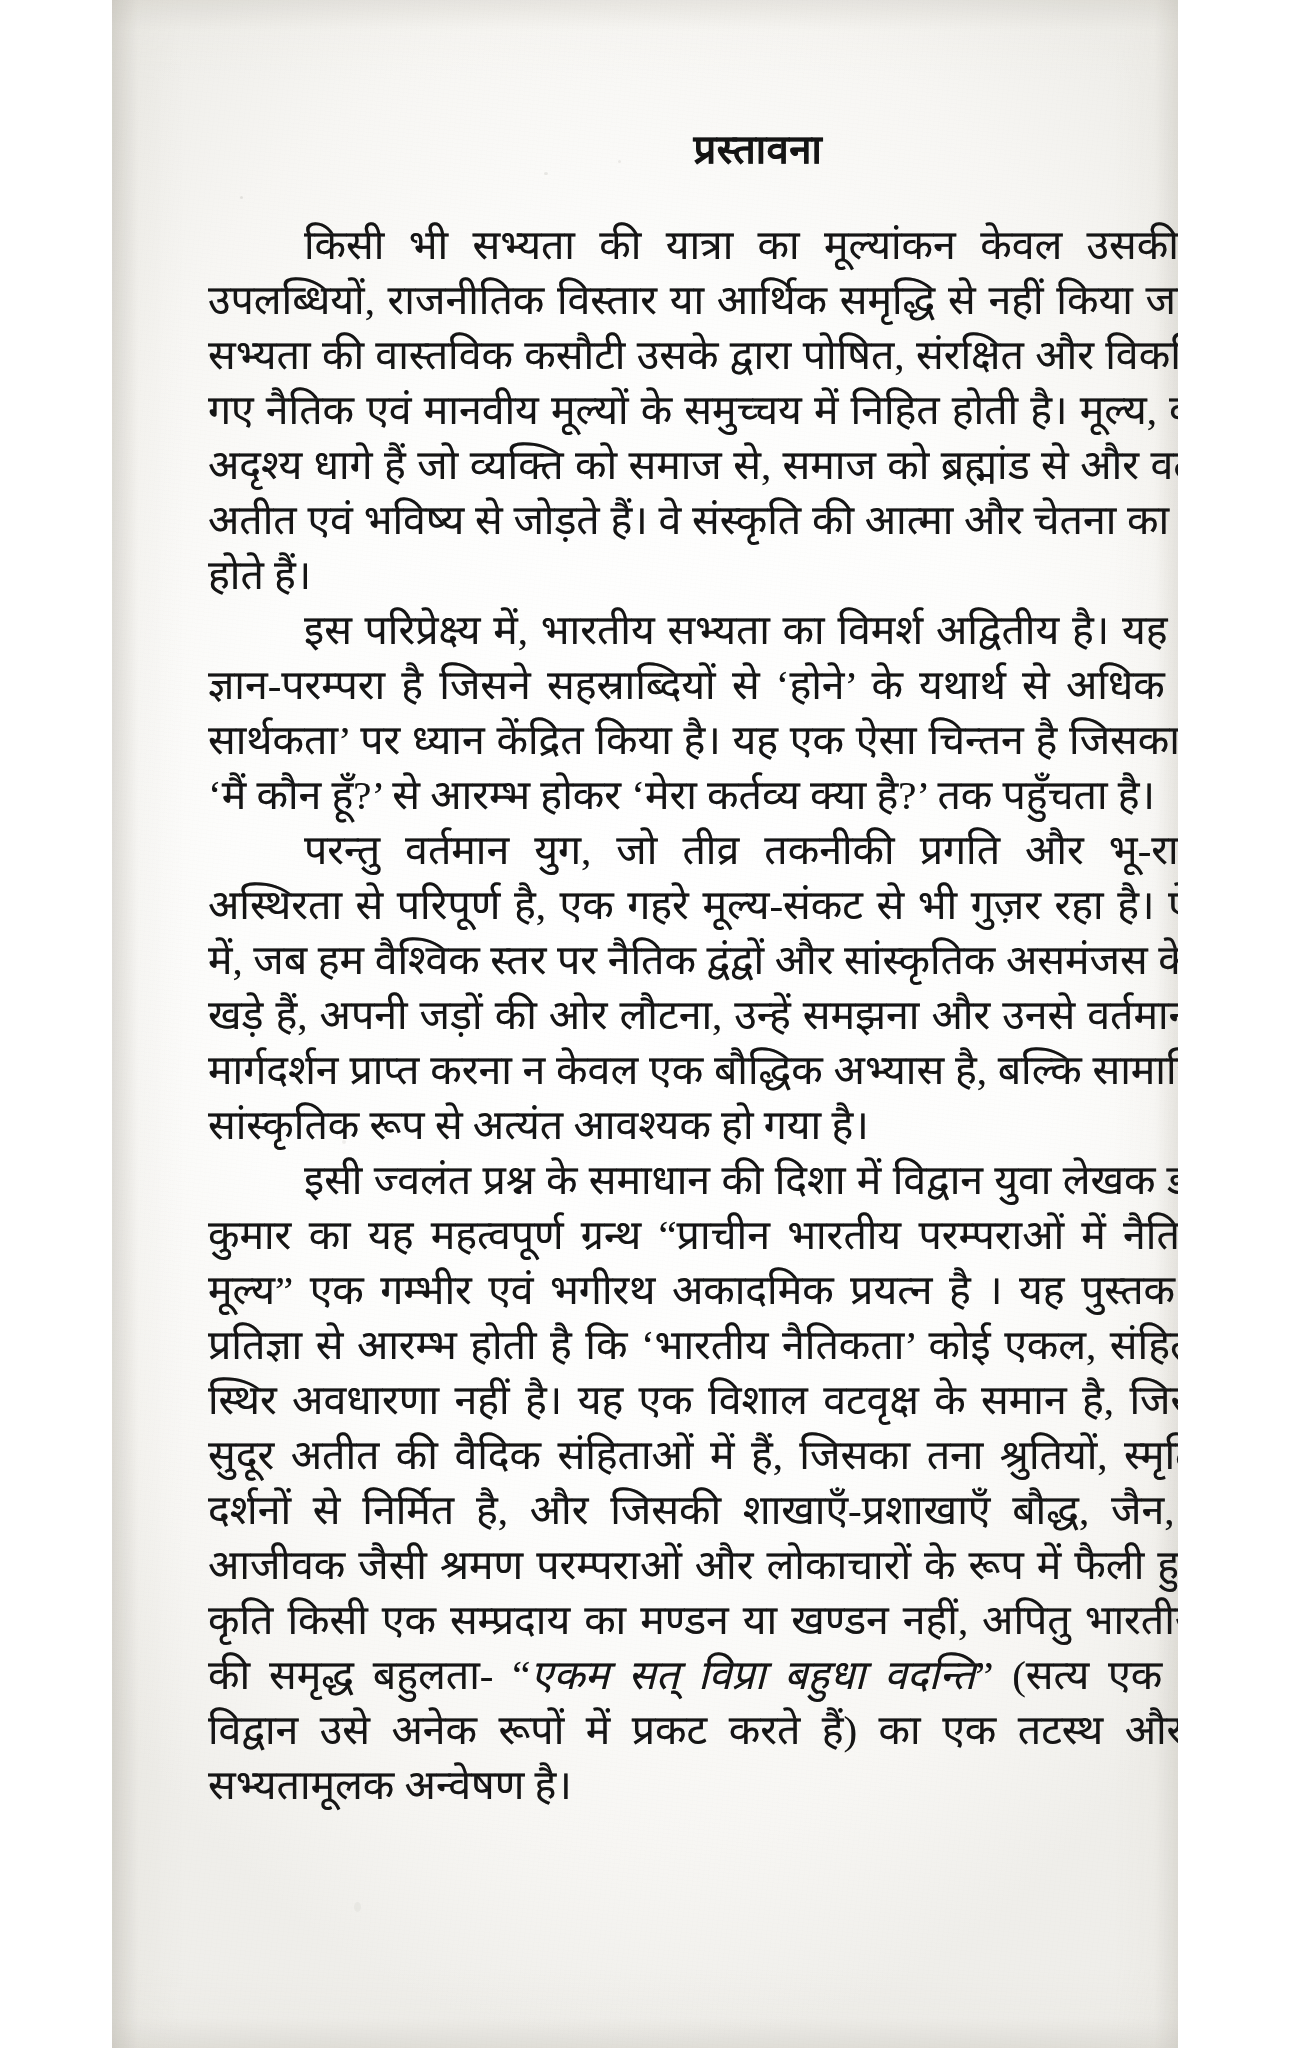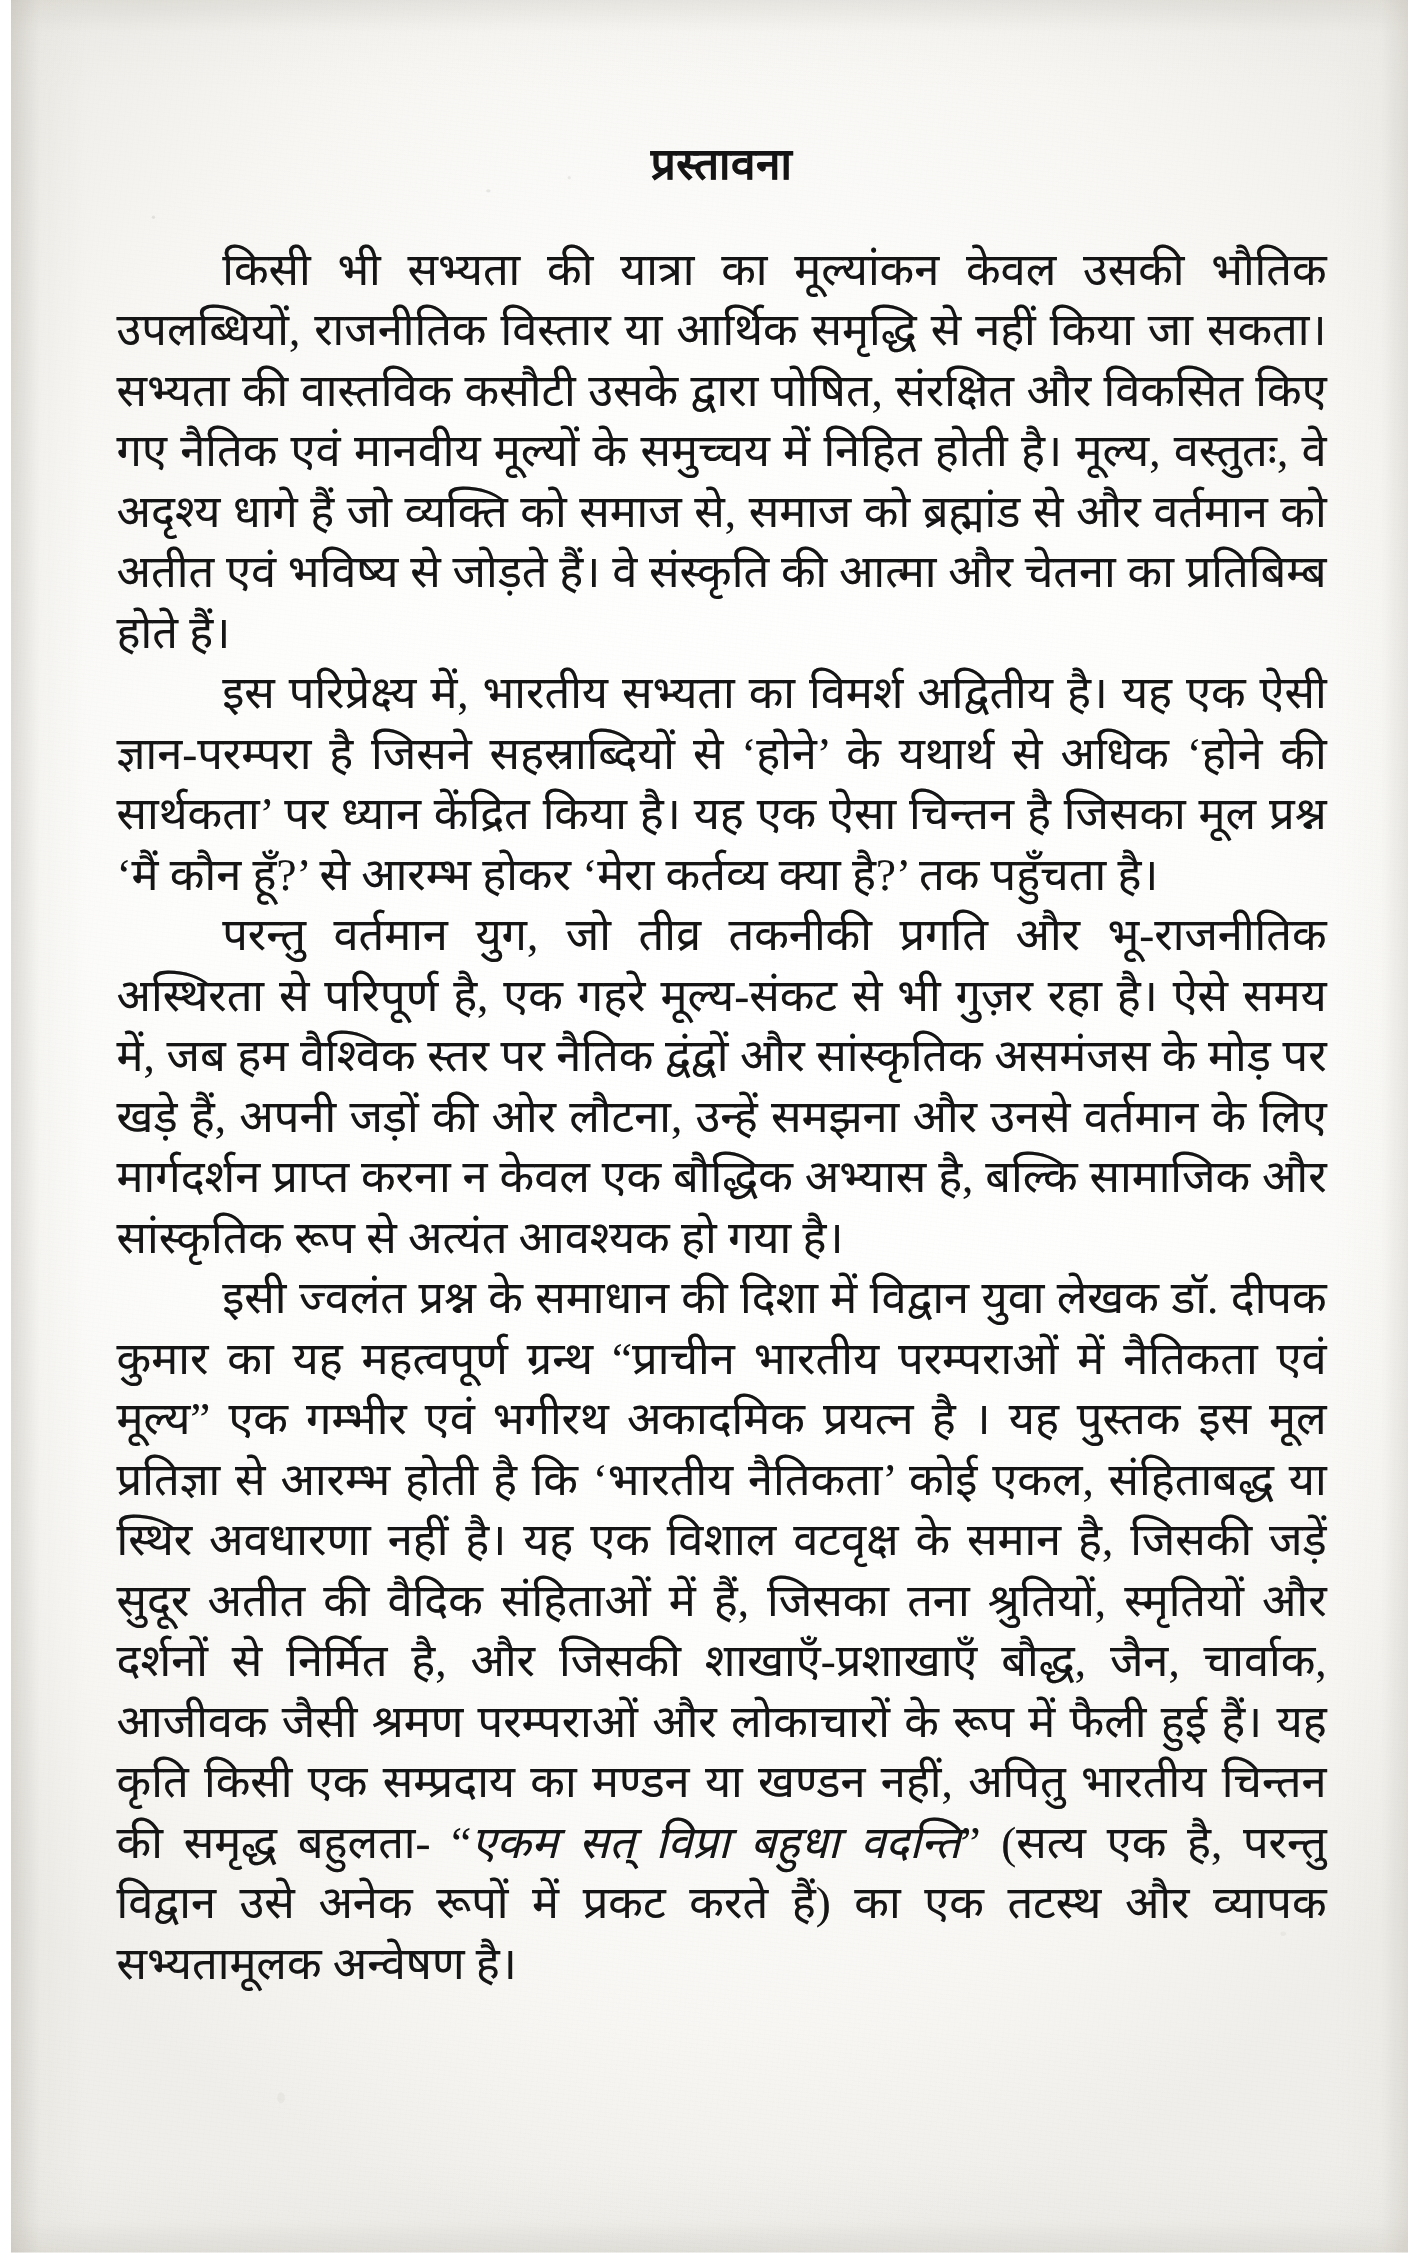--- a/index.html
+++ b/index.html
@@ -3,21 +3,21 @@
 <meta charset="utf-8">
 <title>प्रस्तावना</title>
 <style>
   html, body {
     margin: 0;
     padding: 0;
     background: #ffffff;
   }
   .page {
     position: relative;
-    width: 1270px;
+    width: 1066px;
     height: 2048px;
     margin: 0 auto;
     background:
       radial-gradient(ellipse 70% 55% at 50% 45%, #ffffff 0%, #fdfdfc 55%, #f7f6f3 82%, #efeeea 100%);
     overflow: hidden;
     box-sizing: border-box;
   }
   
   .page::before {
     content: "";

